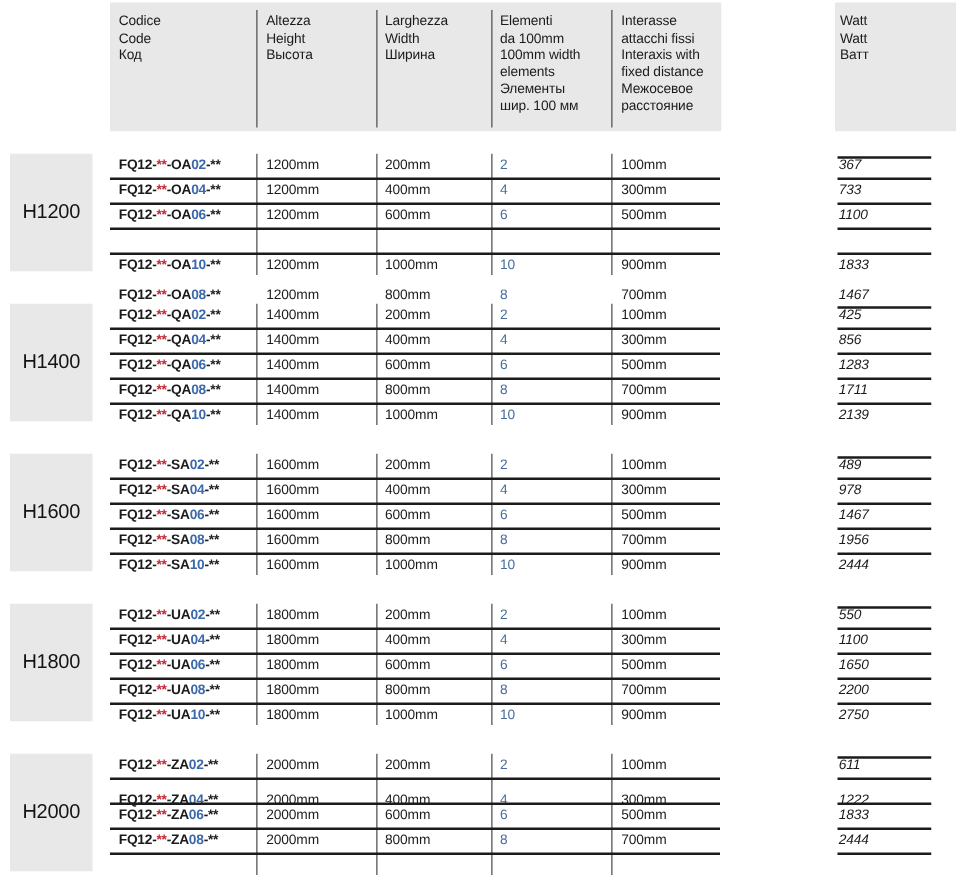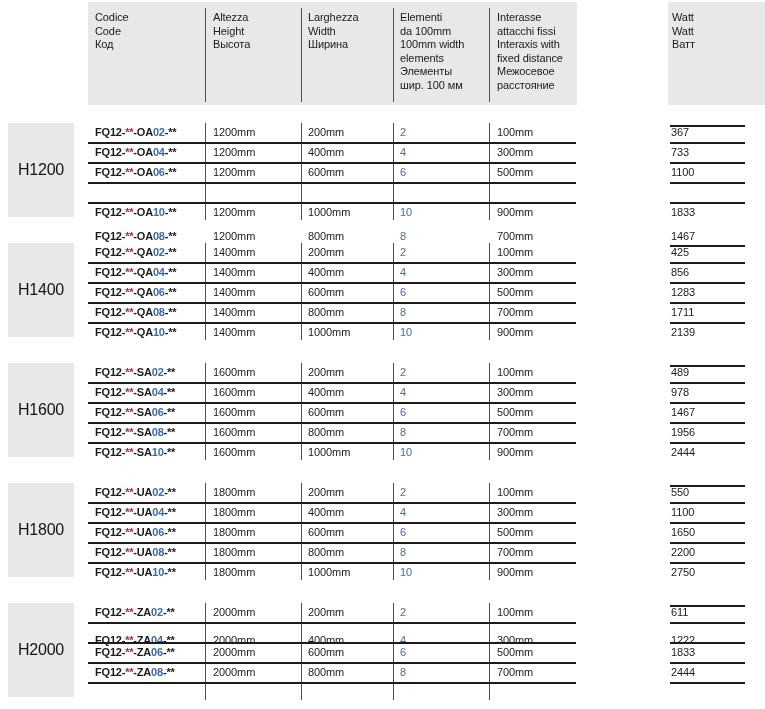--- a/index.html
+++ b/index.html
@@ -21,21 +21,21 @@
     font-size:16px; letter-spacing:-0.2px; color:#141414;
   }
   .body-div { position:absolute; top:0; width:1px; height:97px; background:#4f4f4f; }
   .t-row { position:absolute; left:88px; width:677px; height:20px; }
   .cell { position:absolute; top:0; height:20px; line-height:19px; font-size:11px; letter-spacing:-0.1px; white-space:nowrap; }
   .cell.code      { left:7px;   font-weight:bold; letter-spacing:-0.2px; }
   .cell.height    { left:125px; }
   .cell.width     { left:220px; }
   .cell.elements  { left:312px; color:#4a6d9b; }
   .cell.interaxis { left:409px; }
-  .cell.watt      { left:583px; }
+  .cell.watt      { left:583px;font-style:italic; }
   .cp-k { color:#1b1b1b; }
   .cp-r { color:#c22533; }
   .cp-b { color:#3c68ac; }
   .row-sep  { position:absolute; left:88px;  width:488px; height:1.8px; background:#1b1b1b; }
   .watt-sep { position:absolute; left:670px; width:75px;  height:1.6px; background:#1b1b1b; }
 </style>
 </head>
 <body>
 
 <div class="page" id="page">

